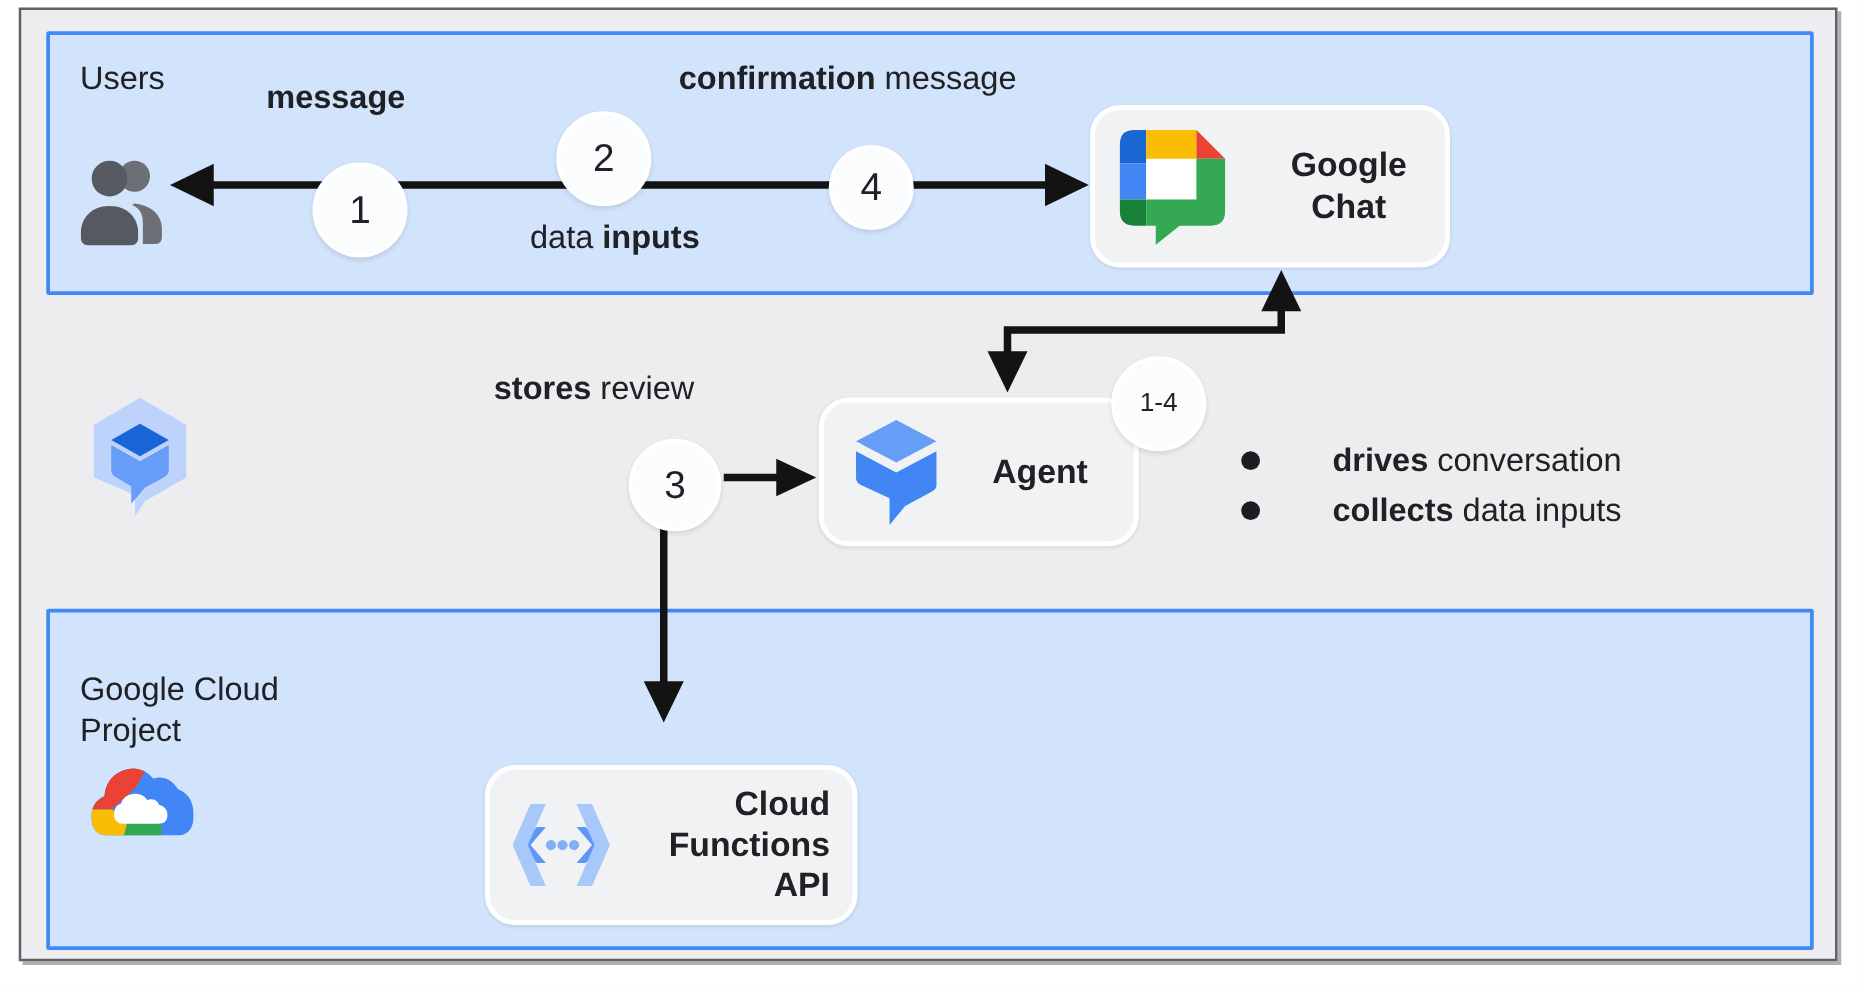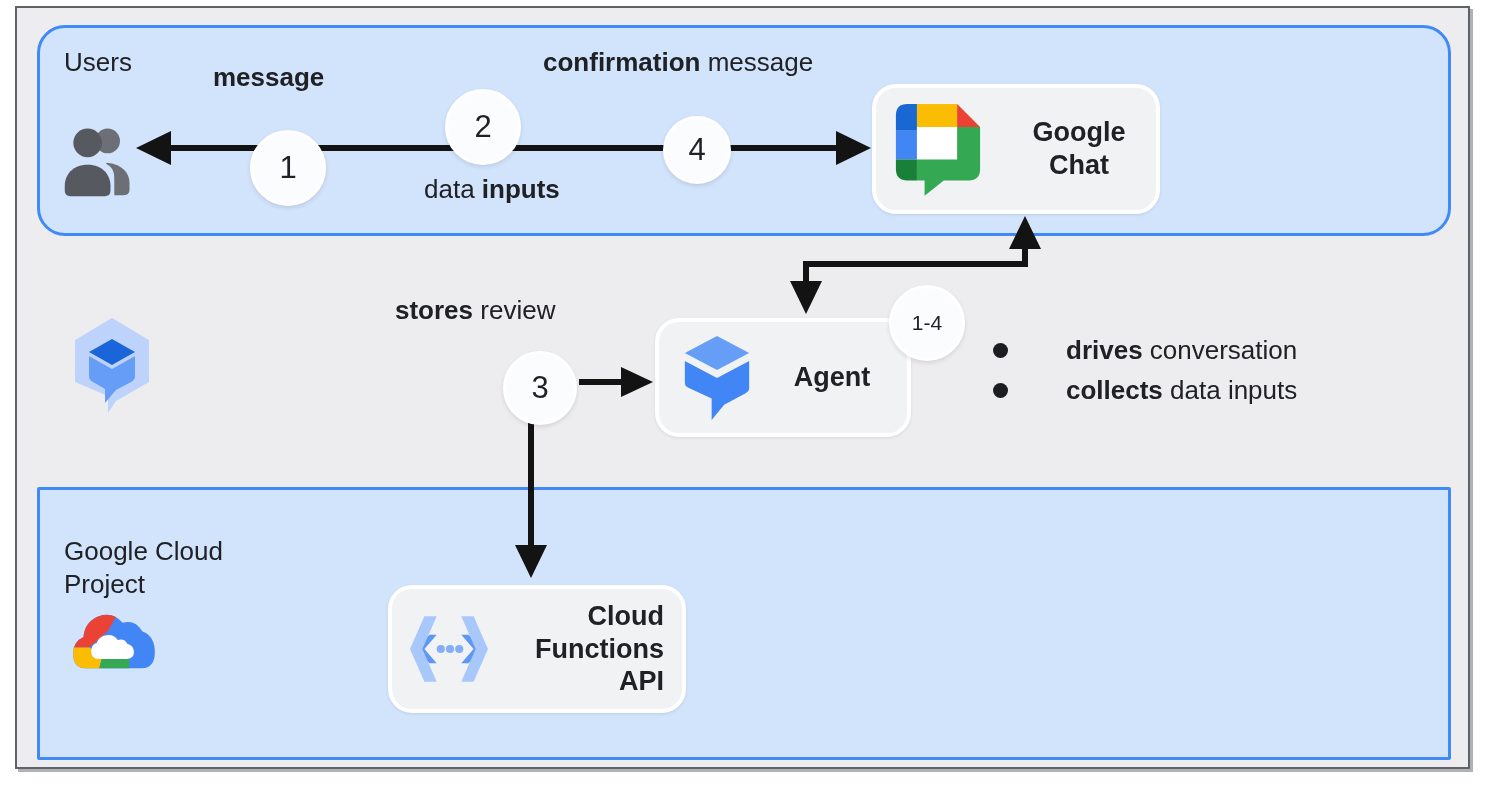--- a/index.html
+++ b/index.html
@@ -9,21 +9,21 @@
   }
   .panel{
     position:absolute;left:15px;top:6px;width:1455px;height:763px;
     background:#ededef;border:2px solid #5f6368;box-shadow:3px 3px 0 rgba(110,113,118,.55);
     box-sizing:border-box;
   }
   .band{
     position:absolute;left:37px;width:1414px;background:#d2e3fc;
     border:3px solid #4089f6;box-sizing:border-box;border-radius:2px;
   }
-  .band-users{top:25px;height:211px;border-radius:28px;}
+  .band-users{top:25px;height:211px;}
   .band-dialogflow{top:252px;height:218px;}
   .band-gcp{top:487px;height:273px;}
   .band-label{position:absolute;left:24px;top:18px;font-size:26px;line-height:33px;color:#202124;}
   .band-label.wrap{width:230px;margin-top:27px;}
 
   .arrow-layer{position:absolute;left:0;top:0;width:1490px;height:790px;pointer-events:none;}
 
   .label{position:absolute;font-size:26px;color:#202124;white-space:nowrap;}
   .b{font-weight:bold;}
 
@@ -38,31 +38,31 @@
   .c3{left:503px;top:351px;width:74px;height:74px;}
   .c14{left:889px;top:285px;width:76px;height:76px;font-size:21px;z-index:6;}
 
   .node{
     position:absolute;background:#f0f2f3;border:4px solid #ffffff;border-radius:24px;
     box-shadow:0 1px 3px rgba(32,33,36,.10);box-sizing:border-box;
     display:flex;align-items:center;z-index:5;gap:20px;
   }
   .node-chat{left:872px;top:84px;width:288px;height:130px;}
   .node-agent{left:655px;top:318px;width:256px;height:119px;}
-  .node-fn{left:388px;top:585px;width:298px;height:128px;}
+  .node-fn{left:388px;top:612px;width:298px;height:128px;}
   .node-label{font-weight:bold;font-size:27px;line-height:1.22;color:#202124;}
   .node-chat .node-label{width:118px;margin:0 auto;text-align:center;}
   .node-agent .node-label{flex:1;text-align:center;margin-right:14px;}
   .node-fn .node-label{width:160px;margin-left:auto;margin-right:18px;text-align:right;}
   .node-icon{flex:0 0 auto;}
   .node-chat .node-icon{margin-left:18px;}
   .node-agent .node-icon{margin-left:24px;}
   .node-fn .node-icon{margin-left:16px;}
 
-  .bullets{position:absolute;left:993px;top:330px;width:430px;z-index:5;}
+  .bullets{position:absolute;left:993px;top:348px;width:430px;z-index:5;}
   .bullet-row{display:flex;align-items:center;height:40px;font-size:26px;}
   .bullet-dot{width:15px;height:15px;border-radius:50%;background:#1b1d20;margin-right:58px;flex:0 0 auto;}
 
   .abs-icon{position:absolute;}
 </style>
 </head>
 <body>
 
 <div class="canvas">
   <div class="panel"></div>

